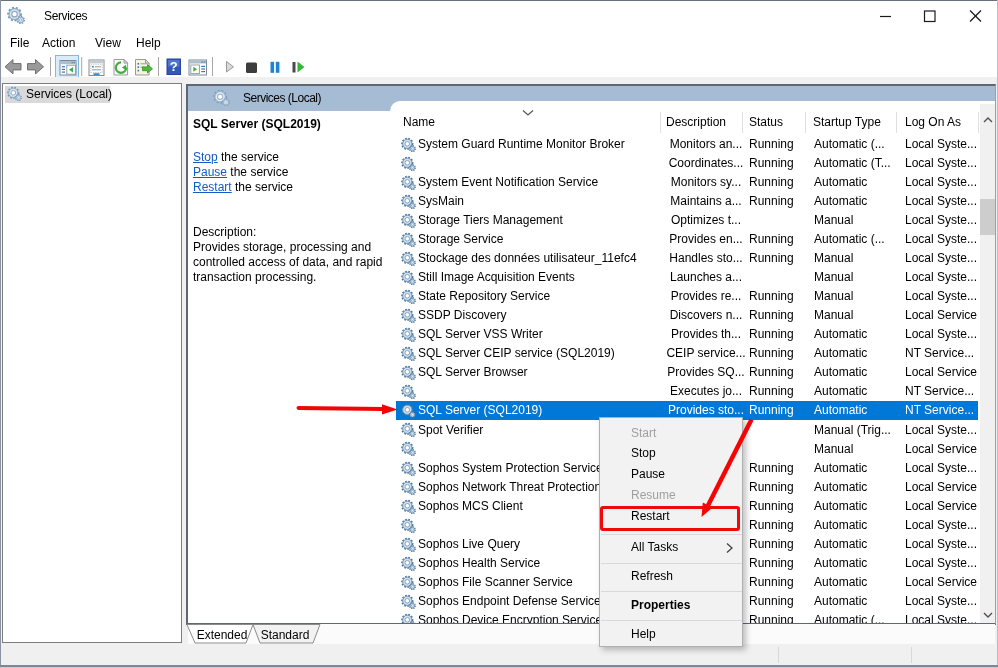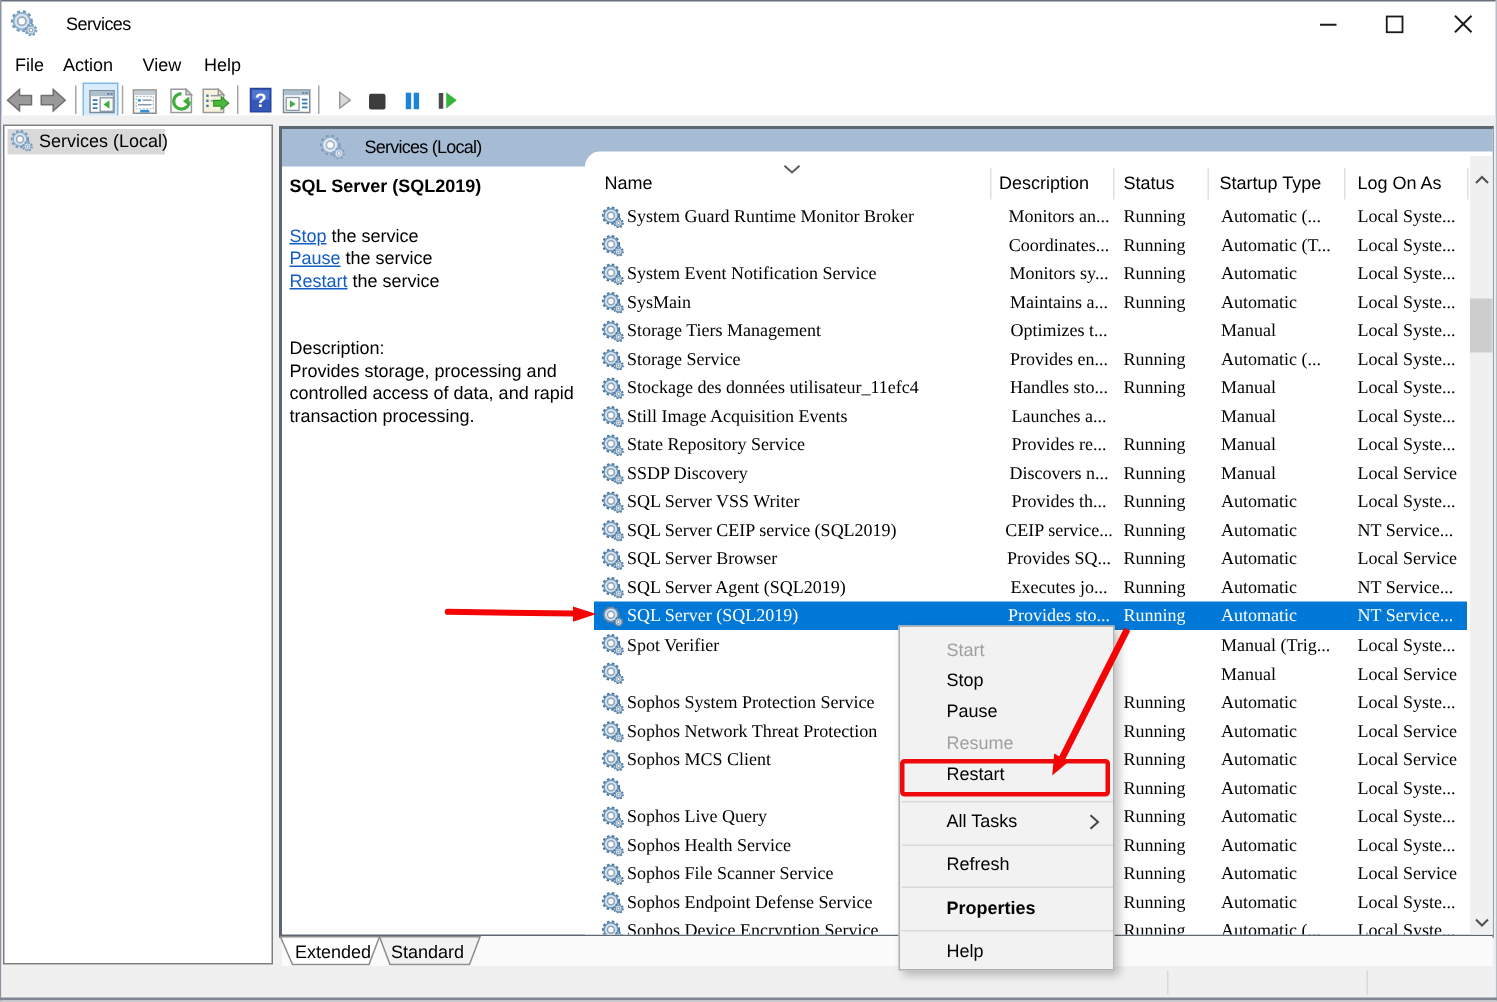--- a/index.html
+++ b/index.html
@@ -25,21 +25,21 @@
 .hsep { position:absolute; top:112px; width:1px; height:21px; background:#e0e0e0; }
 .row { position:absolute; left:396px; width:582px; height:19.05px; }
 .row .rgear { position:absolute; left:5px; top:2px; }
 .row .c { position:absolute; top:2.2px; white-space:nowrap; overflow:hidden; }
 .row .n { left:22px; width:237px; }
 .row .d { left:270px; width:80px;text-align:center; }
 .row .s { left:353px; width:55px; }
 .row .t { left:418px; width:80px; }
 .row .l { left:509px; width:73px; }
 .row.sel { background:#0078d7; color:#fff; }
-#rowclip { left:390px; top:106px; width:590px; height:517px; overflow:hidden; position:absolute;font-family:Liberation Serif, serif; }
+#rowclip { left:390px; top:106px; width:590px; height:517px; overflow:hidden; position:absolute; }
 
 #sbar { left:980px; top:104px; width:15px; height:519px; background:#f0f0f0; }
 #sthumb { left:980px; top:199px; width:15px; height:36px; background:#cdcdcd; }
 
 #svcbold { left:193px; top:116.5px; font-weight:bold; }
 .link { color:#135cc5; text-decoration:underline; }
 
 #cmenu { left:598.5px; top:417px; width:144px; height:229.5px; background:#f2f2f2; border:1px solid #b0b0b0; box-shadow:3px 3px 6px rgba(0,0,0,0.25); }
 .mi { position:absolute; left:31.5px; height:15px; line-height:15px; white-space:nowrap; }
 .mi.dis { color:#a0a0a0; }
@@ -336,21 +336,20 @@
 <span class="c n">SQL Server Browser</span>
         <span class="c d">Provides SQ...</span>
         <span class="c s">Running</span>
         <span class="c t">Automatic</span>
         <span class="c l">Local Service</span>
 </div>
 <div class="row" style="top:382.2px">
 <svg class="rgear" width="15" height="15" viewBox="0 0 15 15">
           <use href="#gear"></use>
         </svg>
-<span class="c n">SQL Server Agent (SQL2019)</span>
         <span class="c d">Executes jo...</span>
         <span class="c s">Running</span>
         <span class="c t">Automatic</span>
         <span class="c l">NT Service...</span>
 </div>
 <div class="row sel" style="top:401.3px">
 <svg class="rgear" width="15" height="15" viewBox="0 0 15 15">
           <use href="#gear"></use>
         </svg>
 <span class="c n">SQL Server (SQL2019)</span>

